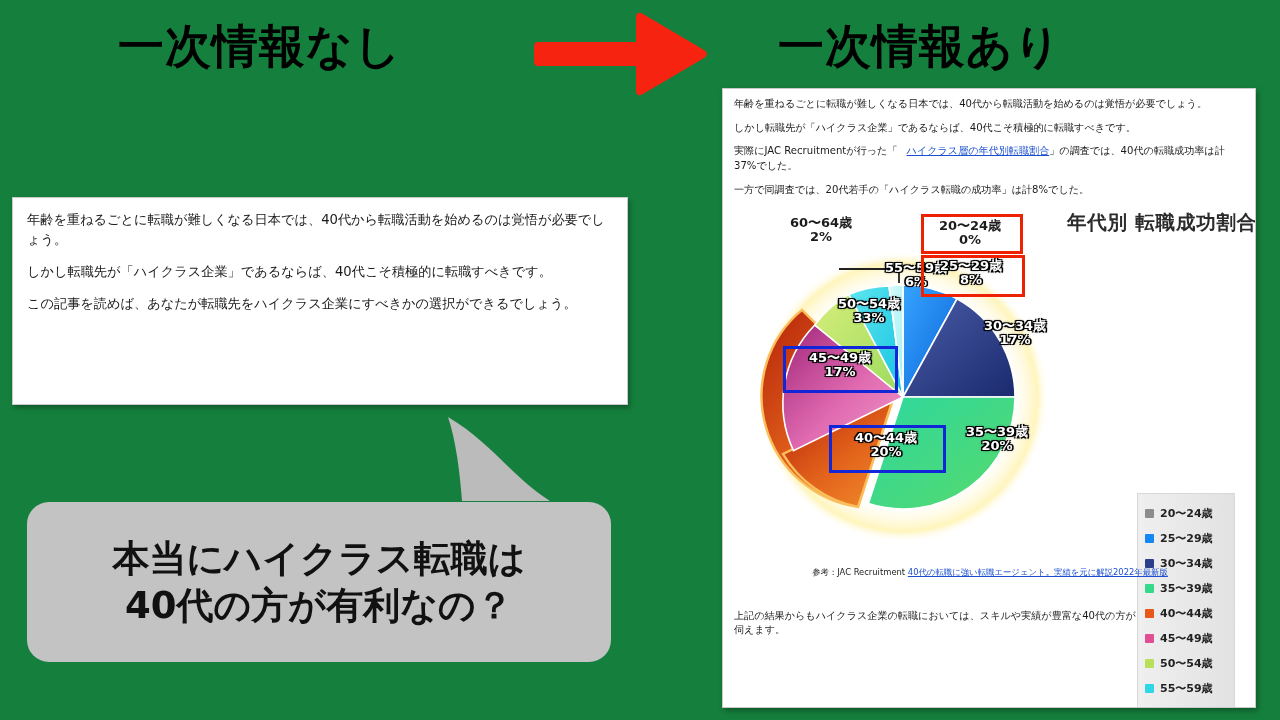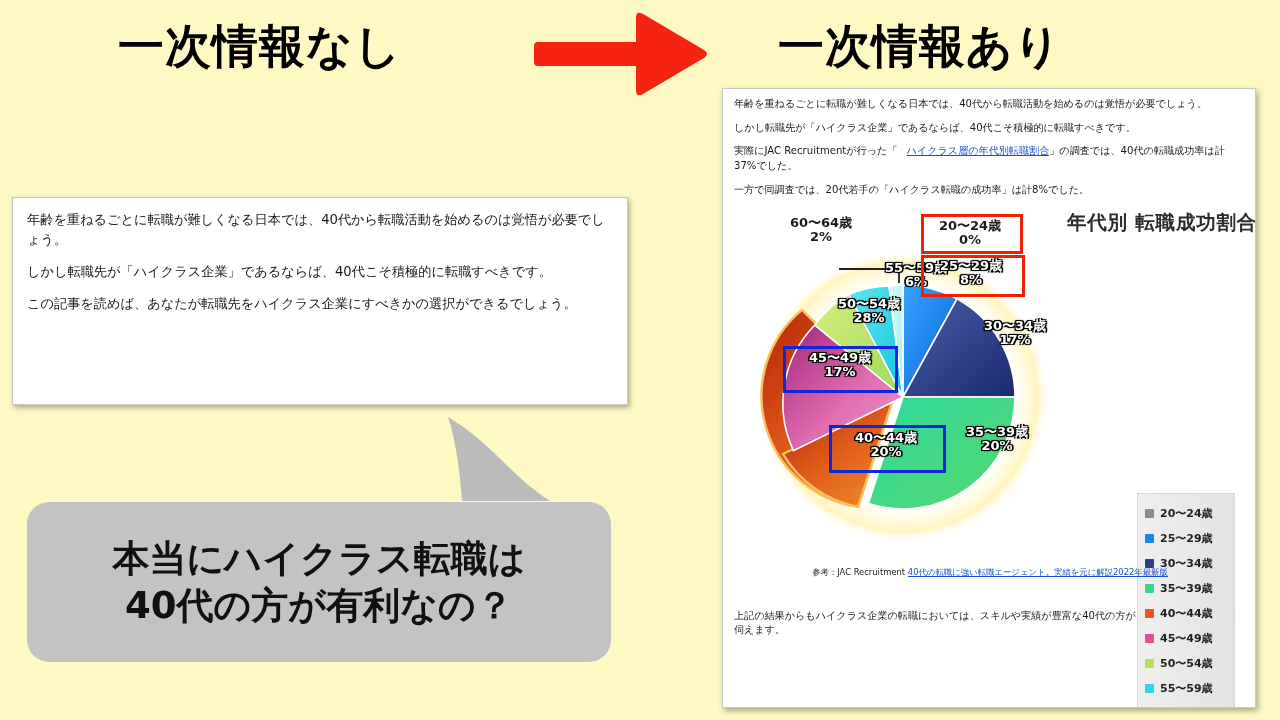--- a/index.html
+++ b/index.html
@@ -11,21 +11,21 @@
     height: 720px;
     background: #ffffff;
     font-family: "Liberation Sans", "DejaVu Sans", sans-serif;
     overflow: hidden;
     position: relative;
   }
   #stage {
     position: relative;
     width: 1280px;
     height: 720px;
-    background: #fef9c3;
+    background: #15803d;
   }
 
   
   .headline {
     position: absolute;
     font-weight: 700;
     color: #000000;
     white-space: nowrap;
     letter-spacing: 0.02em;
     font-family: "DejaVu Sans", "Liberation Sans", sans-serif;
@@ -374,21 +374,21 @@
         <span class="pct">2%</span>
       </div>
 
       <div class="pie-label" style="left:148px; top:52px; width:90px;">
         <span>55〜59歳</span>
         <span class="pct">6%</span>
       </div>
 
       <div class="pie-label" style="left:98px; top:88px; width:96px;">
         <span>50〜54歳</span>
-        <span class="pct">28%</span>
+        <span class="pct">33%</span>
       </div>
 
       <div class="pie-label dark" style="left:205px; top:10px; width:84px;">
         <span>20〜24歳</span>
         <span class="pct">0%</span>
       </div>
 
       <div class="pie-label" style="left:204px; top:50px; width:88px;">
         <span>25〜29歳</span>
         <span class="pct">8%</span>

